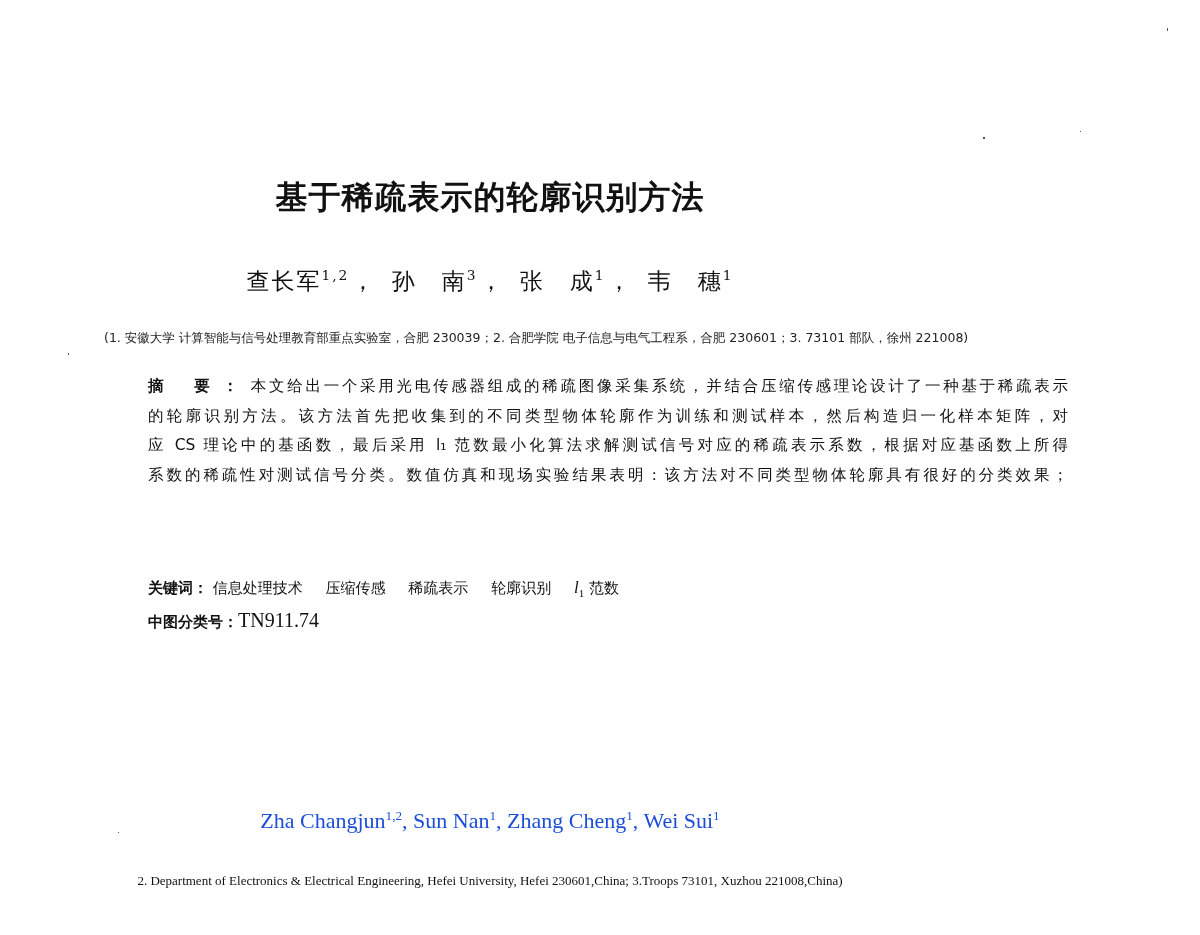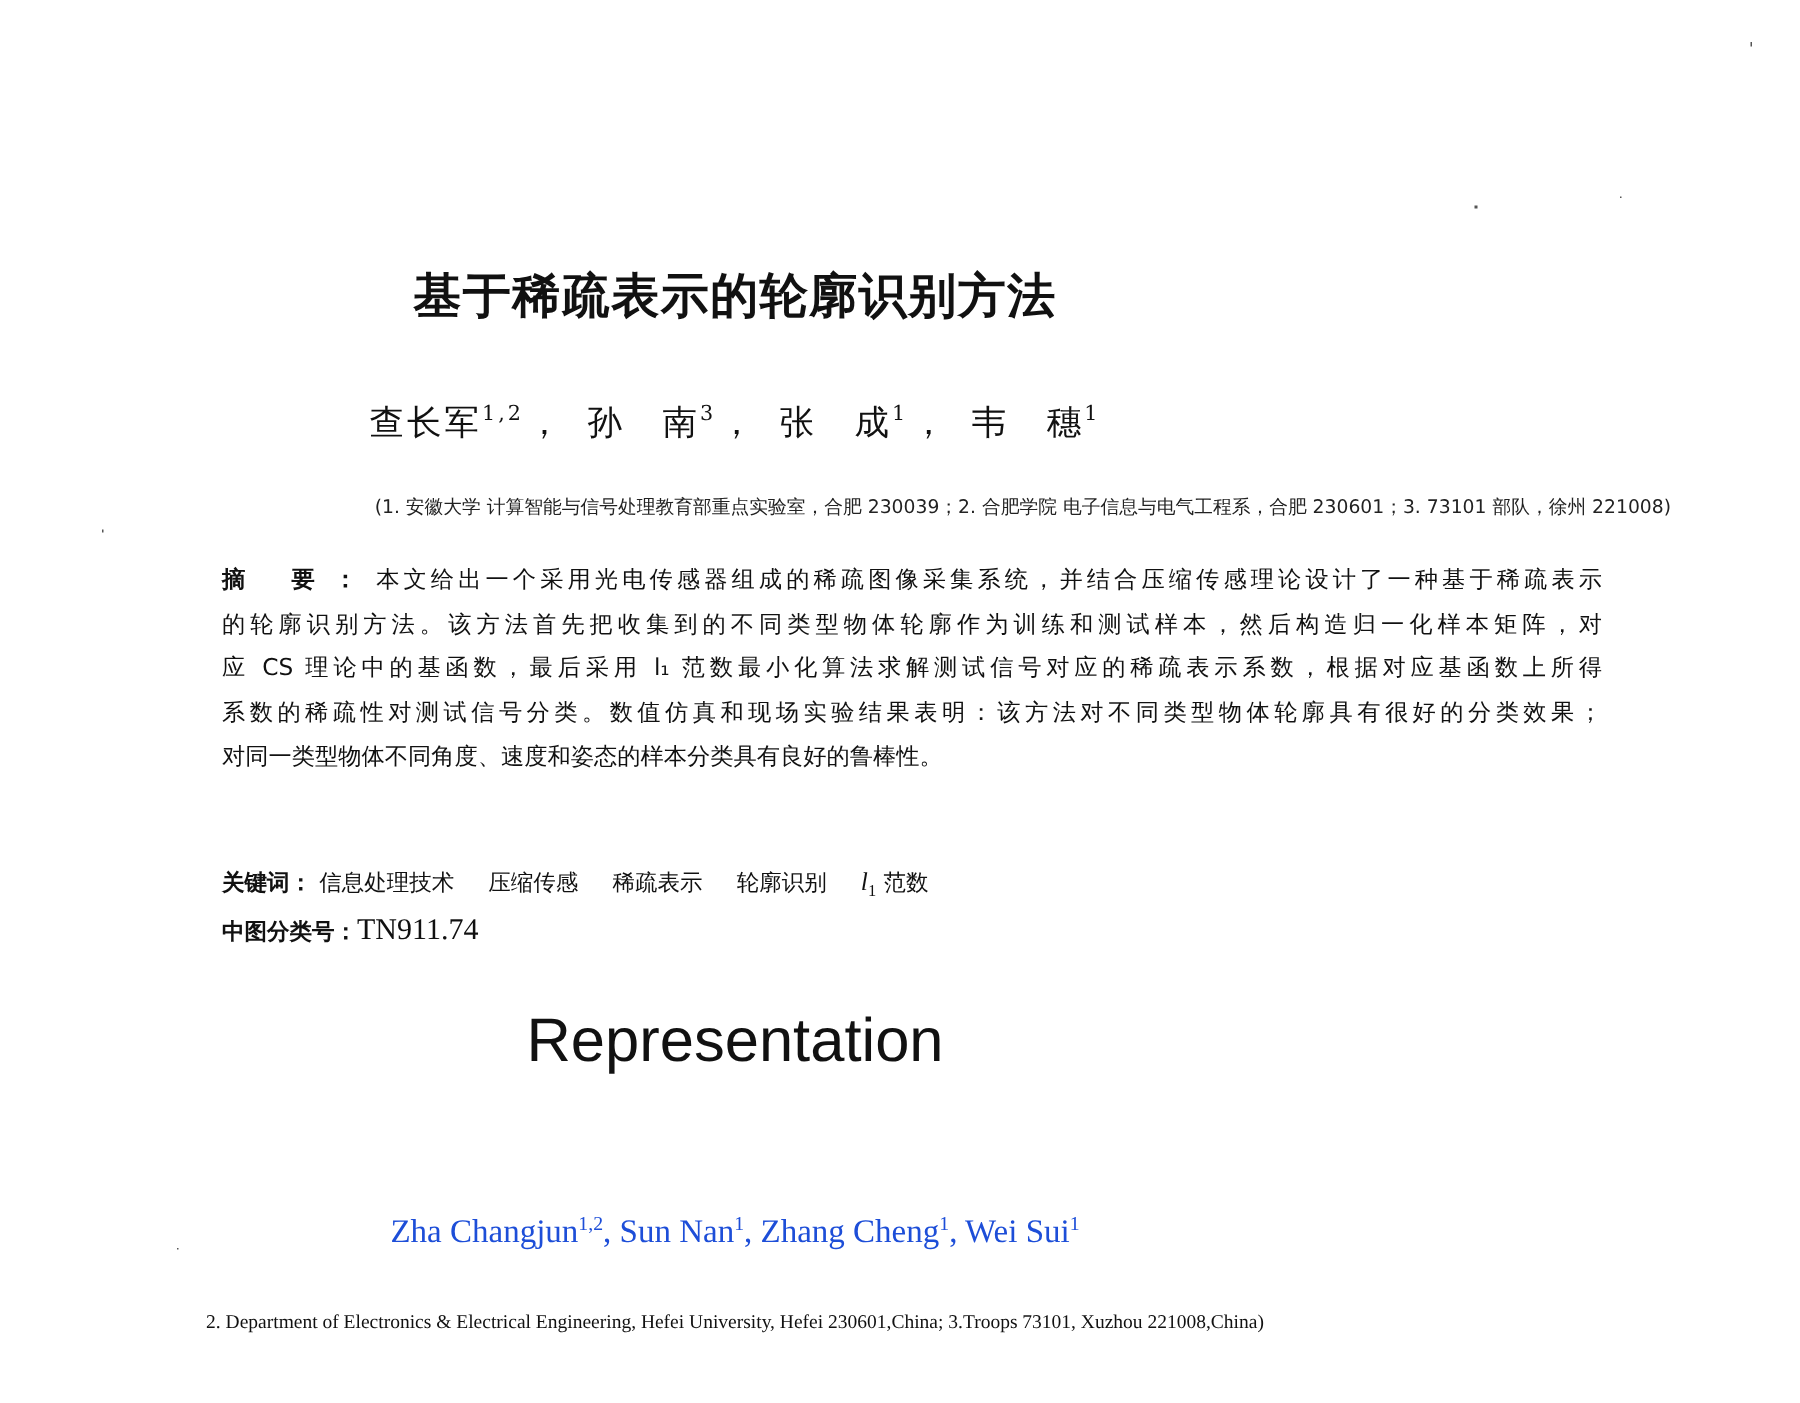--- a/index.html
+++ b/index.html
@@ -8,21 +8,21 @@
       background: #ffffff;
     }
     body {
       width: 1200px;
       height: 935px;
       position: relative;
       overflow: hidden;
       color: #111111;
       font-family: "Liberation Serif", "DejaVu Serif", serif;
     }
-    .abs { position: absolute; text-align: right; }
+    .abs { position: absolute; }
     .center { left: 0; width: 980px; text-align: center; }
 
     .cn-title {
       top: 176px;
       font-family: "DejaVu Sans", "Liberation Sans", sans-serif;
       font-weight: bold;
       font-size: 32px;
       letter-spacing: 1px;
       color: #111;
     }
@@ -129,38 +129,36 @@
   <span>韦　穗</span><sup>1</sup>
 </div>
 
 <div class="abs cn-affil">(1. 安徽大学 计算智能与信号处理教育部重点实验室，合肥 230039；2. 合肥学院 电子信息与电气工程系，合肥 230601；3. 73101 部队，徐州 221008)</div>
 
 <div class="abs abstract">
   <span class="abstract-line"><span class="abstract-label">摘 要：</span><span>本文给出一个采用光电传感器组成的稀疏图像采集系统，并结合压缩传感理论设计了一种基于稀疏表示</span></span>
   <span class="abstract-line">的轮廓识别方法。该方法首先把收集到的不同类型物体轮廓作为训练和测试样本，然后构造归一化样本矩阵，对</span>
   <span class="abstract-line">应 CS 理论中的基函数，最后采用 l₁ 范数最小化算法求解测试信号对应的稀疏表示系数，根据对应基函数上所得</span>
   <span class="abstract-line">系数的稀疏性对测试信号分类。数值仿真和现场实验结果表明：该方法对不同类型物体轮廓具有很好的分类效果；</span>
-  <span class="abstract-line last">对同一类型物体不同角度、速度和姿态的样本分类具有良好的鲁棒性。</span>
 </div>
 
 <div class="abs keywords">
   <span class="label-bold">关键词：</span>
   <span class="kw">信息处理技术</span>
   <span class="kw">压缩传感</span>
   <span class="kw">稀疏表示</span>
   <span class="kw">轮廓识别</span>
   <span><span class="kw-math"><span>l</span><sub>1</sub></span> <span>范数</span></span>
 </div>
 
 <div class="abs clc">
   <span class="label-bold">中图分类号：</span><span class="clc-value">TN911.74</span>
 </div>
 
 <div class="abs center en-title">
-  <div>Representation</div>
 </div>
 
 <div class="abs center en-authors">
   <span>Zha Changjun</span><sup>1,2</sup><span>, </span><span>Sun Nan</span><sup>1</sup><span>, </span><span>Zhang Cheng</span><sup>1</sup><span>, </span><span>Wei Sui</span><sup>1</sup>
 </div>
 
 <div class="abs center en-affil">
   <div>2. Department of Electronics &amp; Electrical Engineering, Hefei University, Hefei 230601,China; 3.Troops 73101, Xuzhou 221008,China)</div>
 </div>
 

